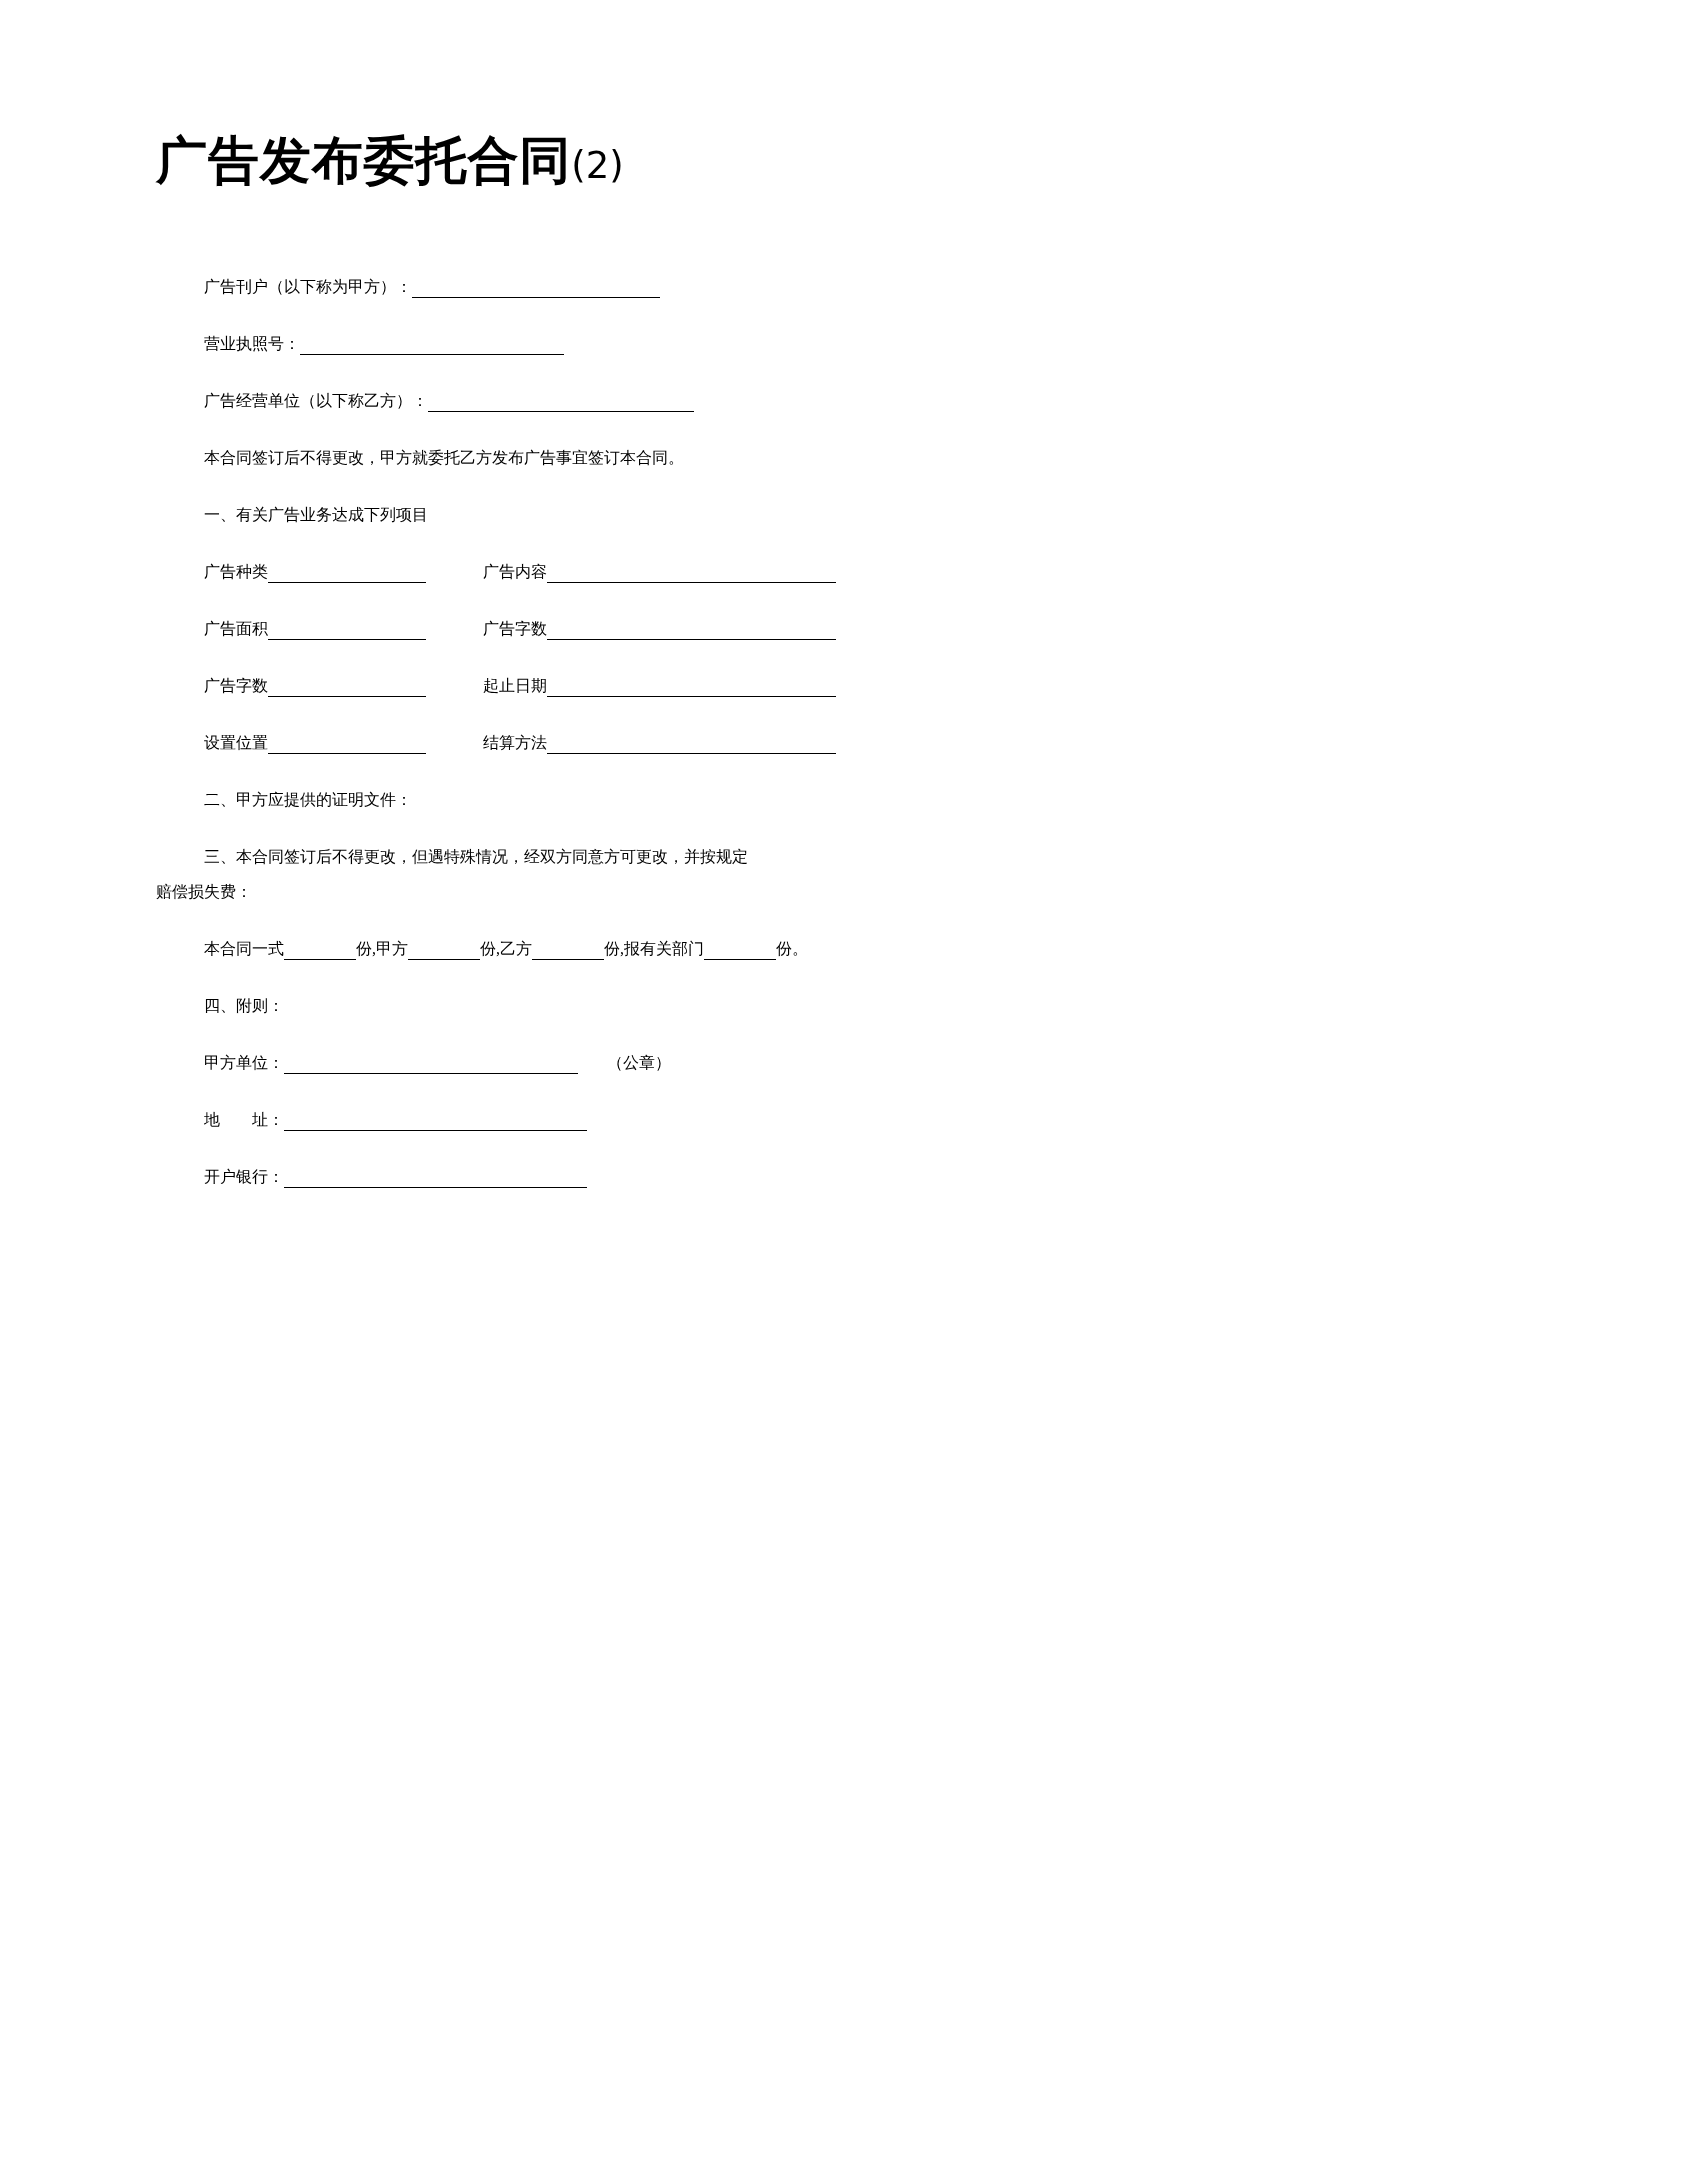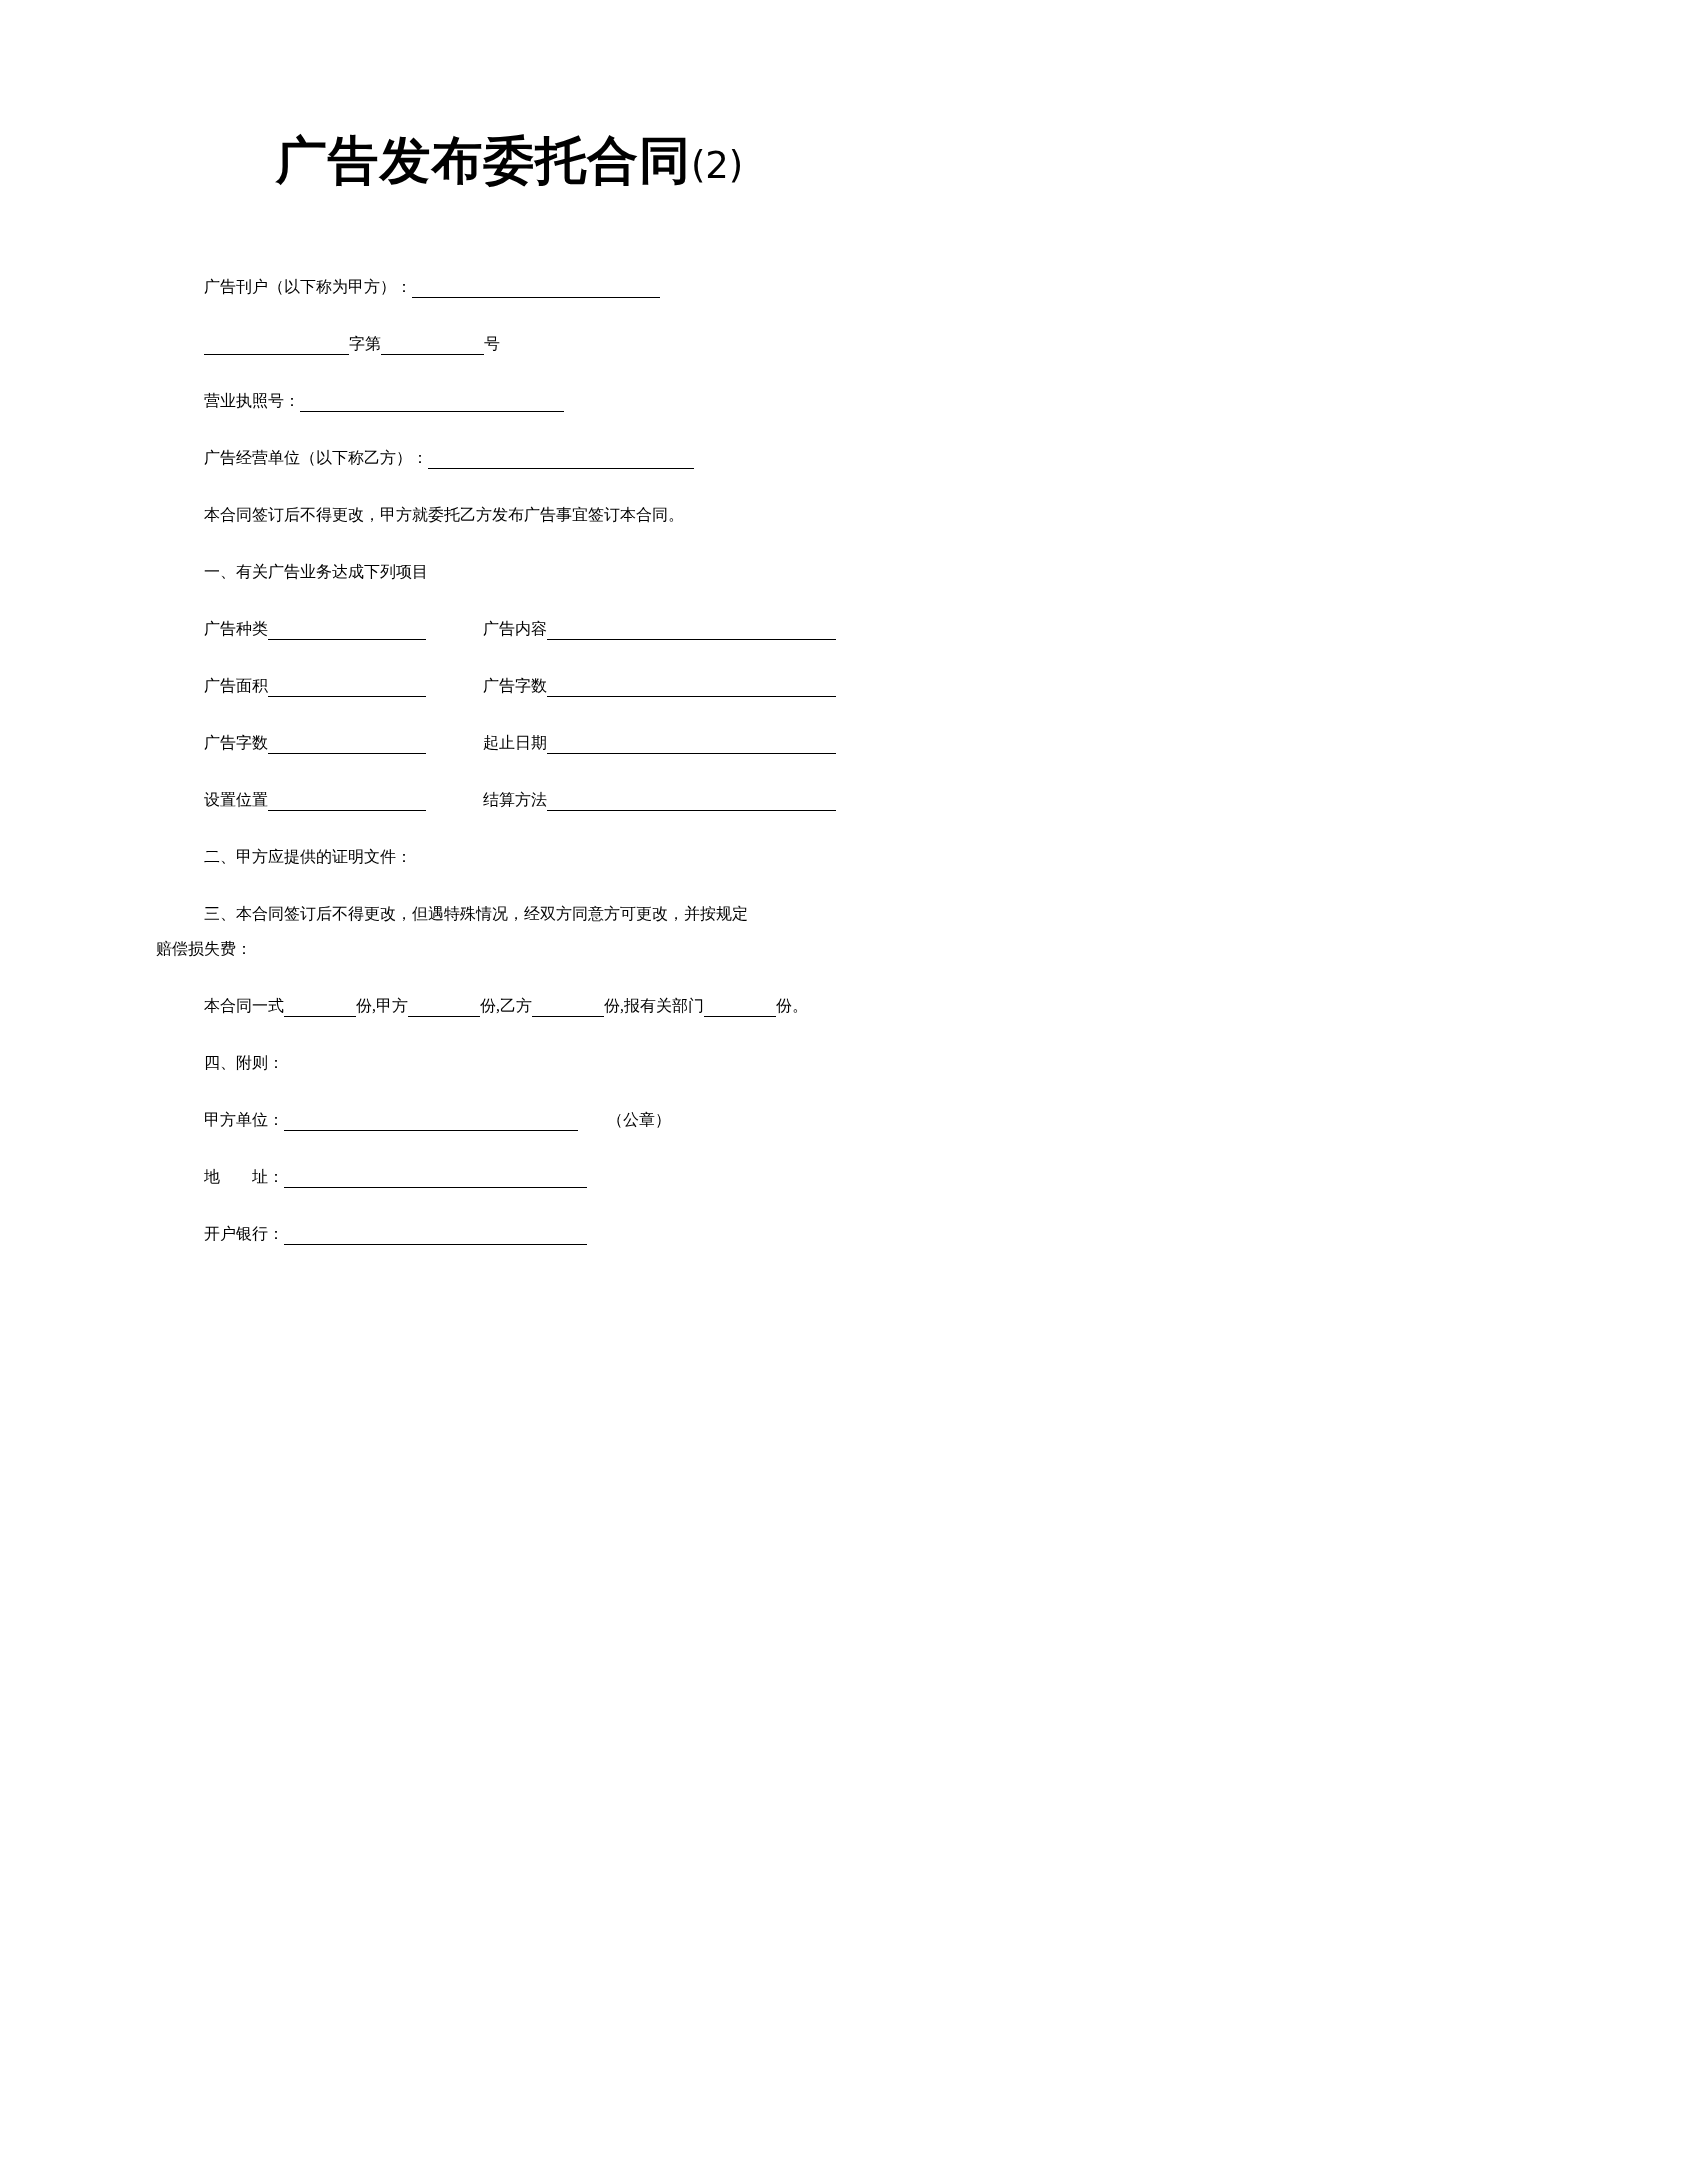--- a/index.html
+++ b/index.html
@@ -13,21 +13,20 @@
   }
   .page {
     padding: 130px 0 73px 156px;
     width: 863px;
   }
   .title {
     font-family: "DejaVu Sans", "Liberation Sans", sans-serif;
     font-weight: bold;
     font-size: 51px;
     line-height: 61px;
-    text-align: center;
     margin: 0 0 73px 0;
     letter-spacing: 0.9px;
     white-space: nowrap;
   }
   .title-note {
     font-size: 37px;
     font-weight: normal;
     letter-spacing: 0;
   }
   .line {
@@ -47,21 +46,20 @@
     display: inline-block;
   }
 </style>
 </head>
 <body>
 
 <div class="page">
   <h1 class="title"><span>广告发布委托合同</span><span class="title-note">(2)</span></h1>
   <div class="body">
       <p class="line"><span>广告刊户（以下称为甲方）：</span><span class="blank" style="width: 248px;"></span></p>
-      <p class="line"><span class="blank" style="width: 145px;"></span><span>字第</span><span class="blank" style="width: 103px;"></span><span>号</span></p>
       <p class="line"><span>营业执照号：</span><span class="blank" style="width: 264px;"></span></p>
       <p class="line"><span>广告经营单位（以下称乙方）：</span><span class="blank" style="width: 266px;"></span></p>
       <p class="line"><span>本合同签订后不得更改，甲方就委托乙方发布广告事宜签订本合同。</span></p>
       <p class="line"><span>一、有关广告业务达成下列项目</span></p>
       <p class="line"><span>广告种类</span><span class="blank" style="width: 158px;"></span><span class="spacer" style="width: 57px;"></span><span>广告内容</span><span class="blank" style="width: 289px;"></span></p>
       <p class="line"><span>广告面积</span><span class="blank" style="width: 158px;"></span><span class="spacer" style="width: 57px;"></span><span>广告字数</span><span class="blank" style="width: 289px;"></span></p>
       <p class="line"><span>广告字数</span><span class="blank" style="width: 158px;"></span><span class="spacer" style="width: 57px;"></span><span>起止日期</span><span class="blank" style="width: 289px;"></span></p>
       <p class="line"><span>设置位置</span><span class="blank" style="width: 158px;"></span><span class="spacer" style="width: 57px;"></span><span>结算方法</span><span class="blank" style="width: 289px;"></span></p>
       <p class="line"><span>二、甲方应提供的证明文件：</span></p>
       <p class="line"><span>三、本合同签订后不得更改，但遇特殊情况，经双方同意方可更改，并按规定</span><br><span>赔偿损失费：</span></p>

